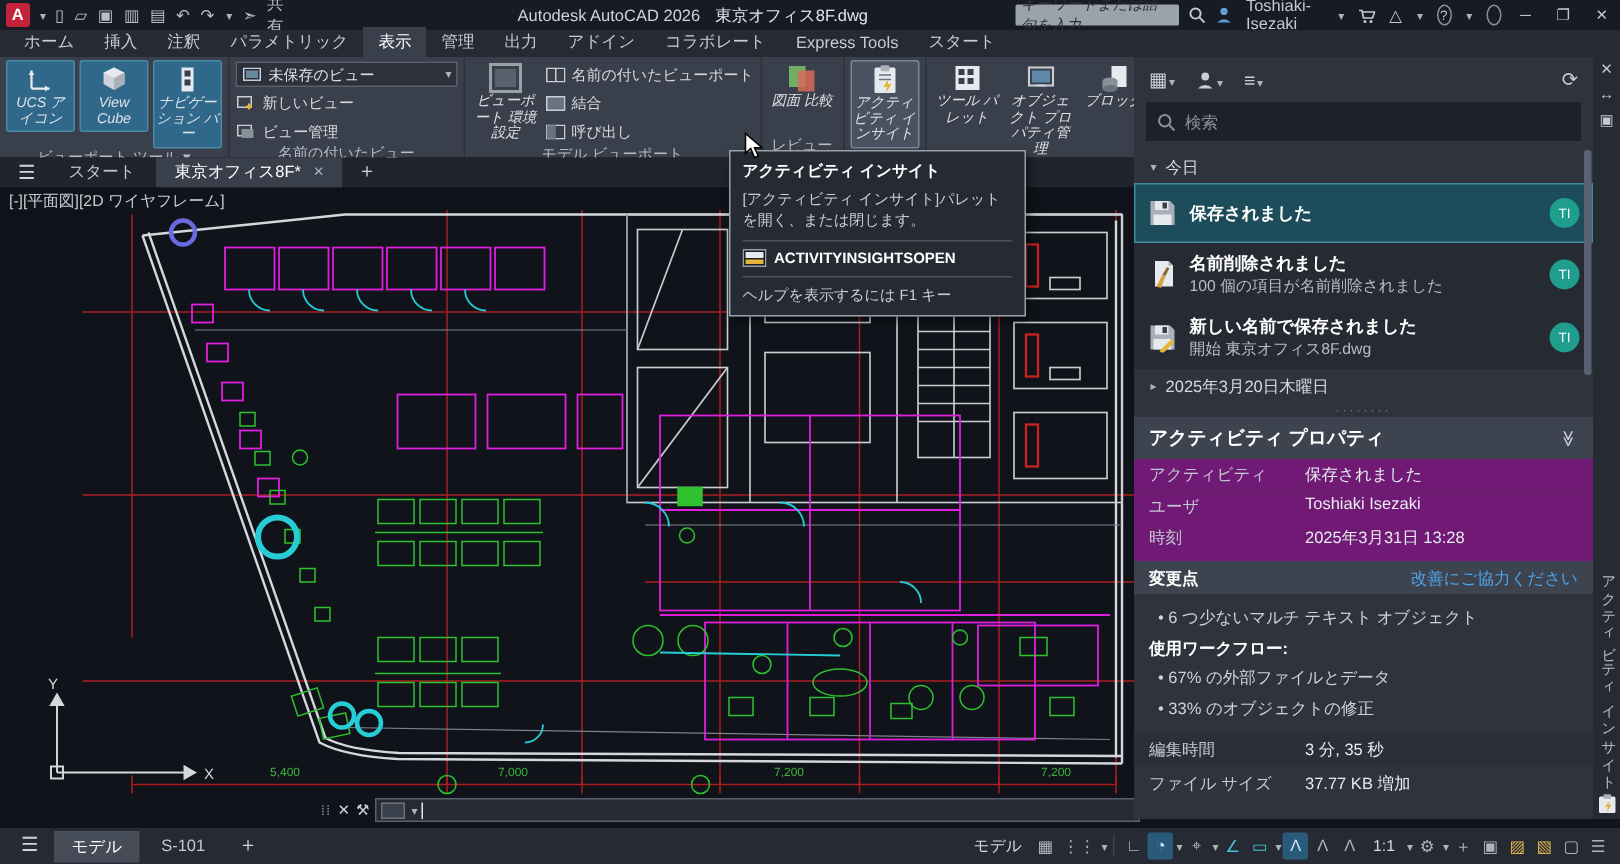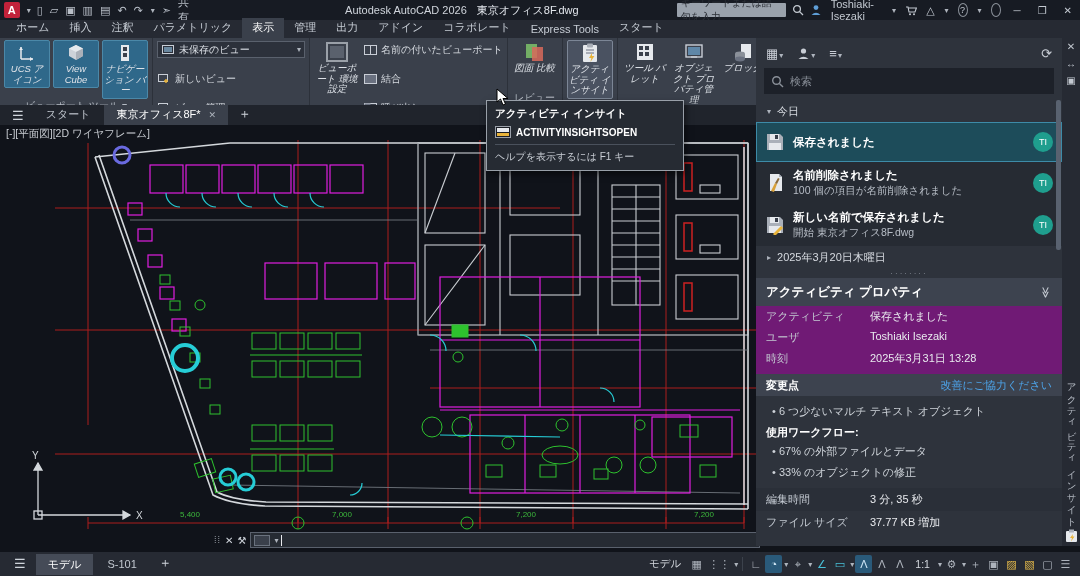--- a/index.html
+++ b/index.html
@@ -6,40 +6,40 @@
   *{box-sizing:border-box;font-family:"Liberation Sans","DejaVu Sans",sans-serif;}
   #app{position:relative;width:1080px;height:576px;background:#11141a;overflow:hidden;color:#d4d8de;font-size:11px;}
 
   
   .titlebar{position:absolute;top:0;left:0;width:1080px;height:20px;background:#171b23;display:flex;align-items:center;gap:6px;padding:0 4px;font-size:11px;}
   .applogo{width:22px;height:16px;background:#c2223a;color:#fff;font-weight:bold;display:flex;align-items:center;justify-content:center;border-radius:2px;font-size:11px;}
   .qat{display:flex;align-items:center;gap:7px;color:#b9bfc8;font-size:11px;}
   .qat span{cursor:default;}
   .ttl{flex:0 0 auto;margin-left:150px;color:#cfd4db;}
   .ttl b{font-weight:normal;margin-left:10px;color:#e2e6ec;}
-  .tsearch{margin-left:92px;width:150px;height:14px;background:#9aa2ac;color:#2b2f36;font-size:10px;display:flex;align-items:center;padding:0 4px;border-radius:1px;}
+  .tsearch{margin-left:92px;width:150px;height:14px;background:#9aa2ac;color:#2b2f36;font-style:italic;font-size:10px;display:flex;align-items:center;padding:0 4px;border-radius:1px;}
   .titlebar .right{margin-left:auto;display:flex;align-items:center;gap:9px;color:#c3c9d1;}
   .circ{width:14px;height:14px;border:1px solid #8a9099;border-radius:50%;display:inline-flex;align-items:center;justify-content:center;font-size:9px;}
   .winbtn{font-size:10px;color:#c3c9d1;padding:0 4px;}
 
   
   .rtabs{position:absolute;top:20px;left:0;width:1080px;height:18px;background:#262a33;display:flex;align-items:flex-end;padding-left:6px;gap:0;}
   .rtab{padding:2px 10px 3px;color:#c6ccd4;font-size:11px;}
   .rtab.active{background:#3a404b;color:#fff;text-align:right;}
 
   
   .ribbon{position:absolute;top:38px;left:0;width:1080px;height:67px;background:#3a404b;display:flex;}
   .rgroup{display:flex;flex-direction:column;border-right:1px solid #2c313a;padding:2px 4px 0;}
   .rbody{flex:1;display:flex;align-items:flex-start;gap:3px;}
   .rtitle{height:14px;text-align:center;color:#b6bcc5;font-size:10px;line-height:14px;white-space:nowrap;}
   .bigbtn{width:46px;display:flex;flex-direction:column;align-items:center;gap:1px;padding:2px 1px;border-radius:2px;font-style:italic;}
   .bigbtn .blabel{font-size:9.5px;line-height:10.5px;text-align:center;color:#dde1e7;white-space:pre-line;}
   .bigbtn.vtool{background:#2f688a;border:1px solid #4b88a8;}
   .bigbtn.hover{background:#4a5261;border:1px solid #7c8696;}
-  .rcol{display:flex;flex-direction:column;gap:12px;padding-top:1px;}
+  .rcol{display:flex;flex-direction:column;gap:2px;padding-top:1px;}
   .rrow{display:flex;align-items:center;gap:4px;height:17px;color:#d6dae0;font-size:10px;white-space:nowrap;}
   .combo{width:148px;height:17px;background:#2c313b;border:1px solid #5a616d;display:flex;align-items:center;gap:4px;padding:0 3px;font-size:10px;color:#dde1e7;}
   .combo .cv{flex:1;}
   .sicon{width:14px;height:12px;display:inline-flex;align-items:center;justify-content:center;}
   .mini4{display:grid;grid-template-columns:16px 16px;grid-auto-rows:15px;gap:2px;padding-top:3px;}
   .mini4 span{background:#4a515d;border:1px solid #666d79;display:flex;align-items:center;justify-content:center;font-size:9px;color:#cdd2d9;}
 
   
   .ftabs{position:absolute;top:105px;left:0;width:756px;height:20px;background:#20242c;display:flex;align-items:flex-end;gap:2px;padding-left:4px;}
   .ftab{padding:2px 12px 3px;color:#c2c8d0;font-size:11px;}
@@ -612,20 +612,21 @@
       <div class="cmdinput">
         <span class="badge"></span>
         <span class="dd">▾</span>
         <span class="caret"></span>
       </div>
     </div>
   </div>
 
   <div class="tooltip">
     <div class="tt-title">アクティビティ インサイト</div>
+    <div class="tt-body">[アクティビティ インサイト]パレットを開く、または閉じます。</div>
     <div class="tt-cmd">
       <svg width="16" height="12" viewBox="0 0 16 12">
           <rect x="0.5" y="0.5" width="15" height="11" fill="#1a1d24" stroke="#9aa0a9"></rect>
           <rect x="2" y="7" width="12" height="3" fill="#e8b33a"></rect>
           <rect x="2" y="2" width="12" height="4" fill="#e6e9ed"></rect>
         </svg>
       <span>ACTIVITYINSIGHTSOPEN</span>
     </div>
     <div class="tt-foot">ヘルプを表示するには F1 キー</div>
   </div>

